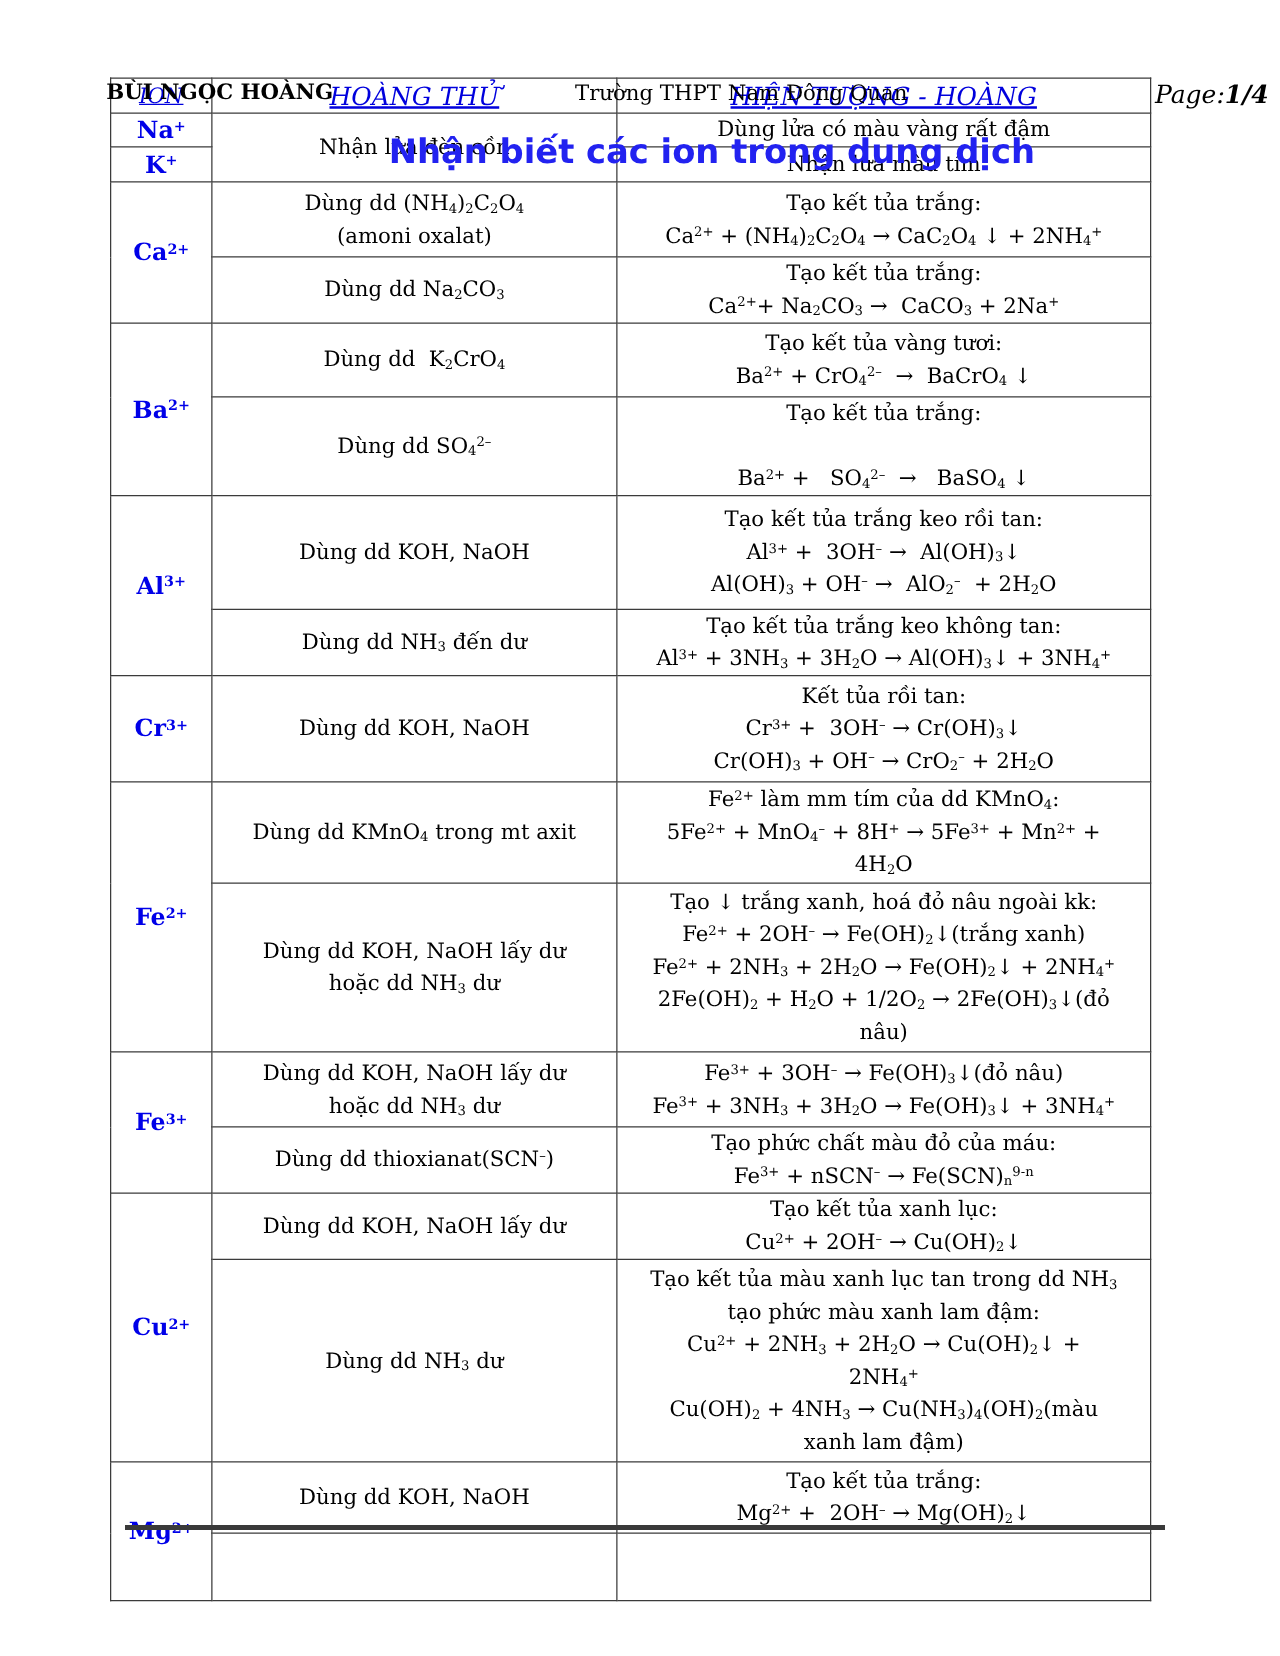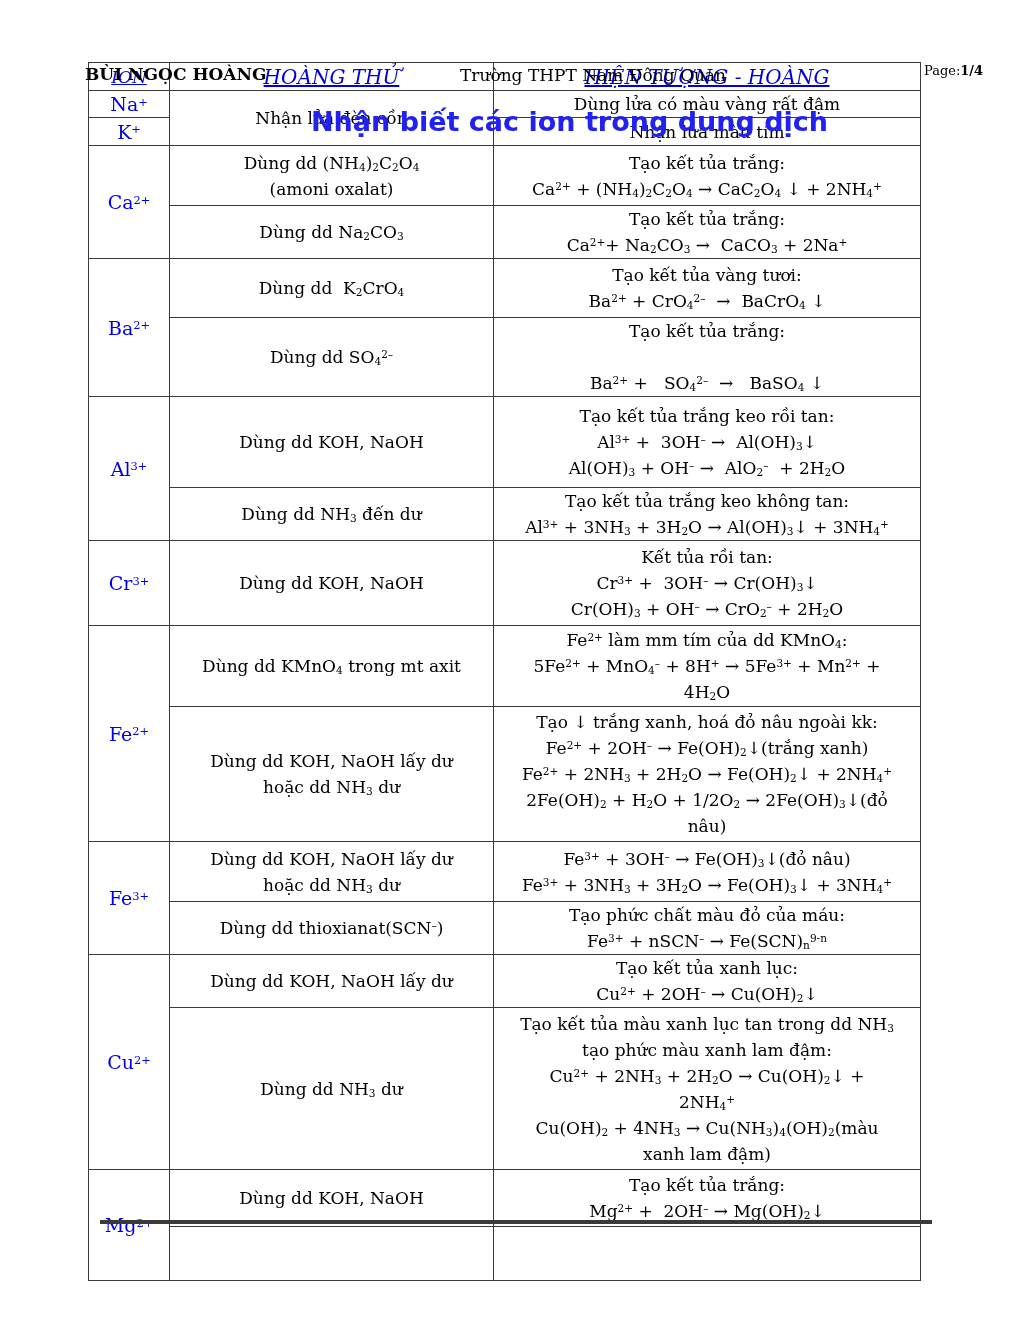--- a/index.html
+++ b/index.html
@@ -15,27 +15,27 @@
     border:1px solid #3b3b3b;
     text-align:center;vertical-align:middle;
     font-size:17px;line-height:26px;
     padding:0 2px;overflow:hidden;white-space:pre;
   }
   .ion-table sup,.ion-table sub{font-size:62%;line-height:0;position:relative;vertical-align:baseline;}
   .ion-table sup{top:-0.45em;}
   .ion-table sub{top:0.22em;}
   td.th{color:#0000dd;font-style:italic;text-decoration:underline;font-size:20px;}
   td.th-ion{font-size:17px;}
-  td.ion{color:#0000e8;font-weight:normal;font-size:19px;}
+  td.ion{color:#0000e8;font-weight:bold;font-size:19px;}
   td.ion sup{font-size:60%;}
   
   .ovl{position:absolute;white-space:nowrap;}
   .author{left:85px;top:64px;font-size:17px;font-weight:bold;z-index:6;}
   .school{left:430px;top:65px;font-size:17px;z-index:6;margin-left:30px;}
-  .pageno{left:924px;top:63px;font-size:13px;z-index:6;}
+  .pageno{left:924px;top:63px;font-size:20px;font-style:italic;z-index:6;}
   .pageno .frac{font-weight:bold;}
   .doc-title{
     left:311px;top:106px;z-index:7;
     font-family:"DejaVu Sans","Liberation Sans",sans-serif;
     font-weight:bold;font-size:27px;color:#2222f0;
   }
   .page-break-line{
     position:absolute;left:100px;top:1220px;width:832px;height:4px;
     background:#3a3a3a;z-index:4;
   }

